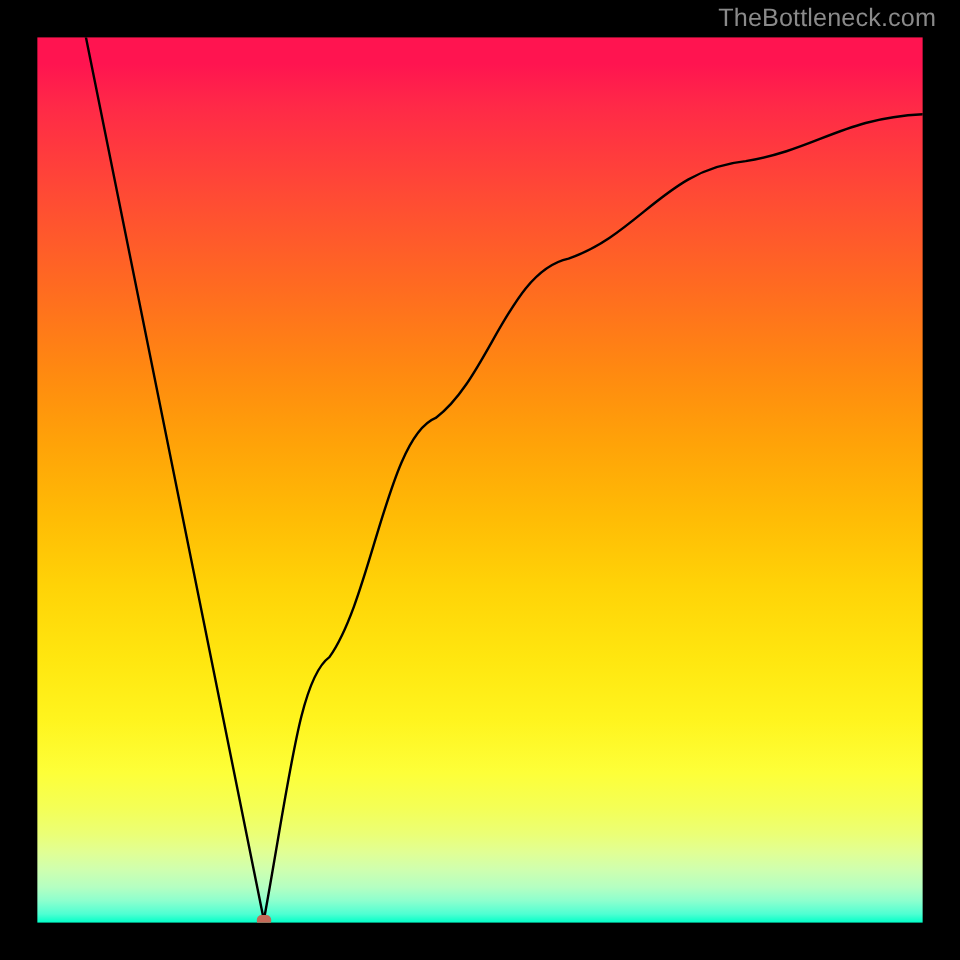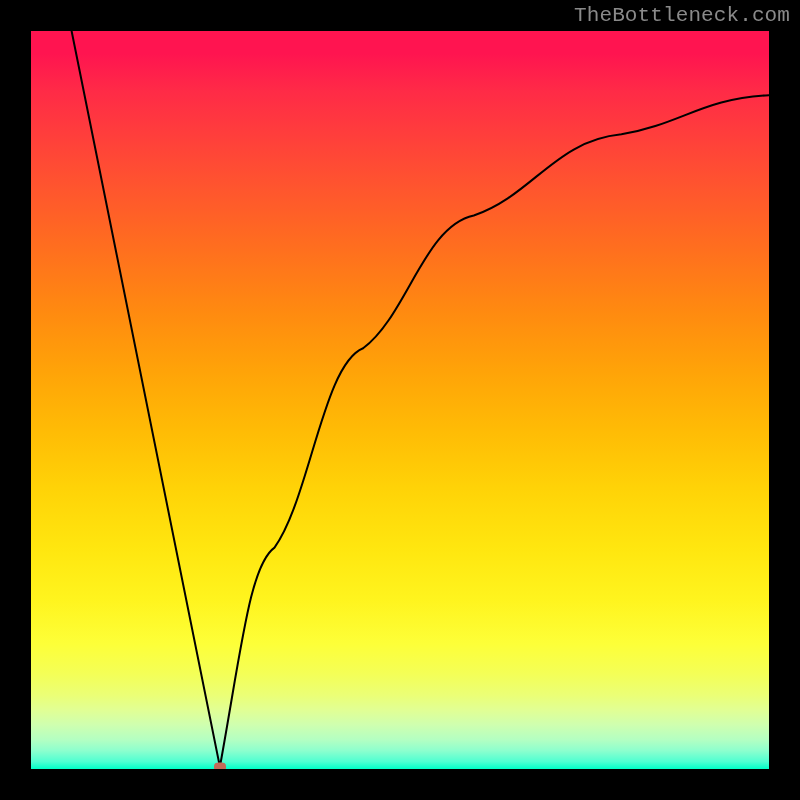--- a/index.html
+++ b/index.html
@@ -66,22 +66,22 @@
   .marker {
     position: absolute;
     width: 12px;
     height: 9px;
     border-radius: 4px;
     transform: translate(-50%, -50%);
   }
   .watermark {
     position: absolute;
     top: 4px;
-    right: 10px;
-    font-family: Liberation Mono, monospace;
+    right: 20px;
+    font-family: Liberation Sans, sans-serif;
     font-size: 21px;
     color: #8a8a8a;
     letter-spacing: 0.1px;
     font-weight: 400;
   }
 </style>
 </head>
 <body>
 
 <div class="frame">

